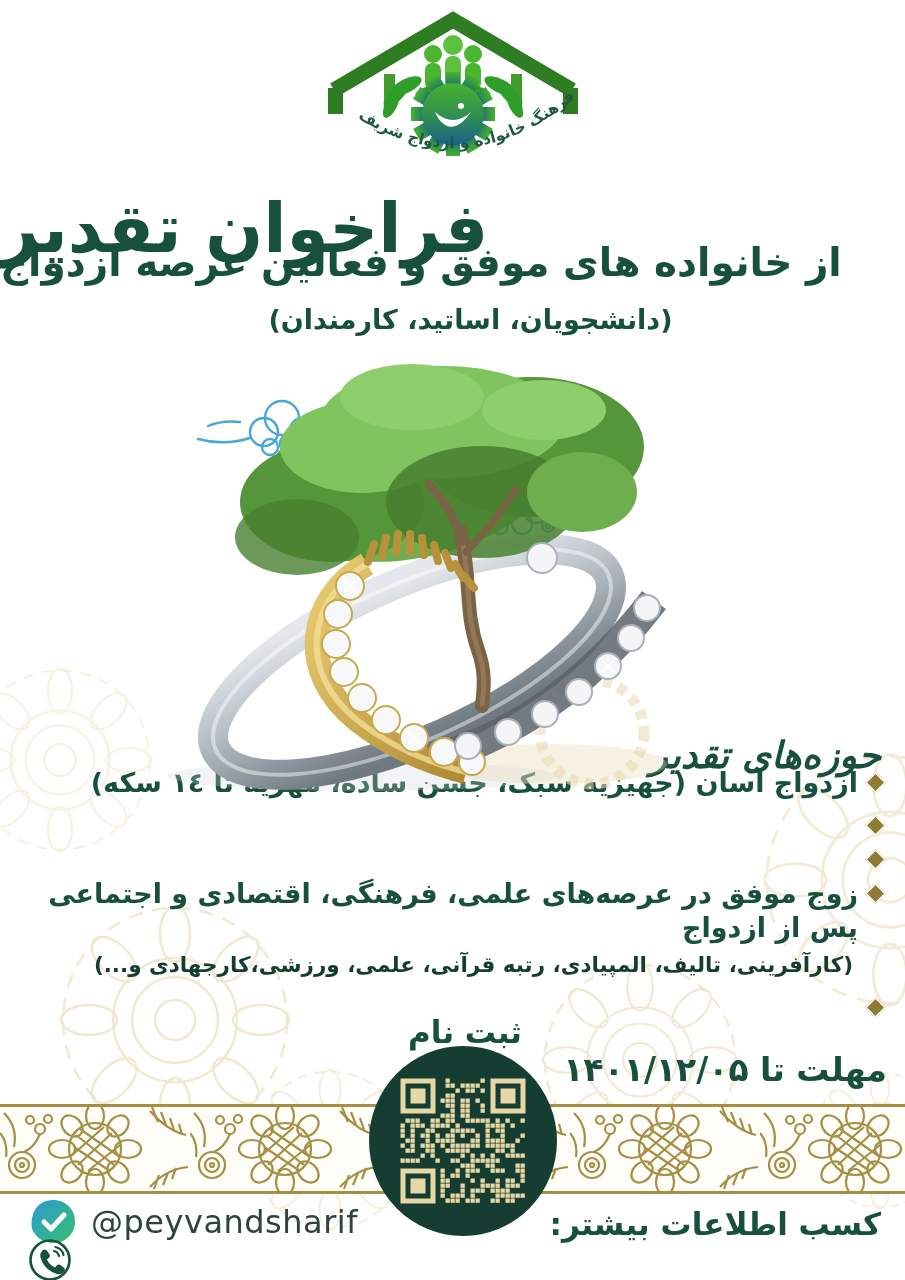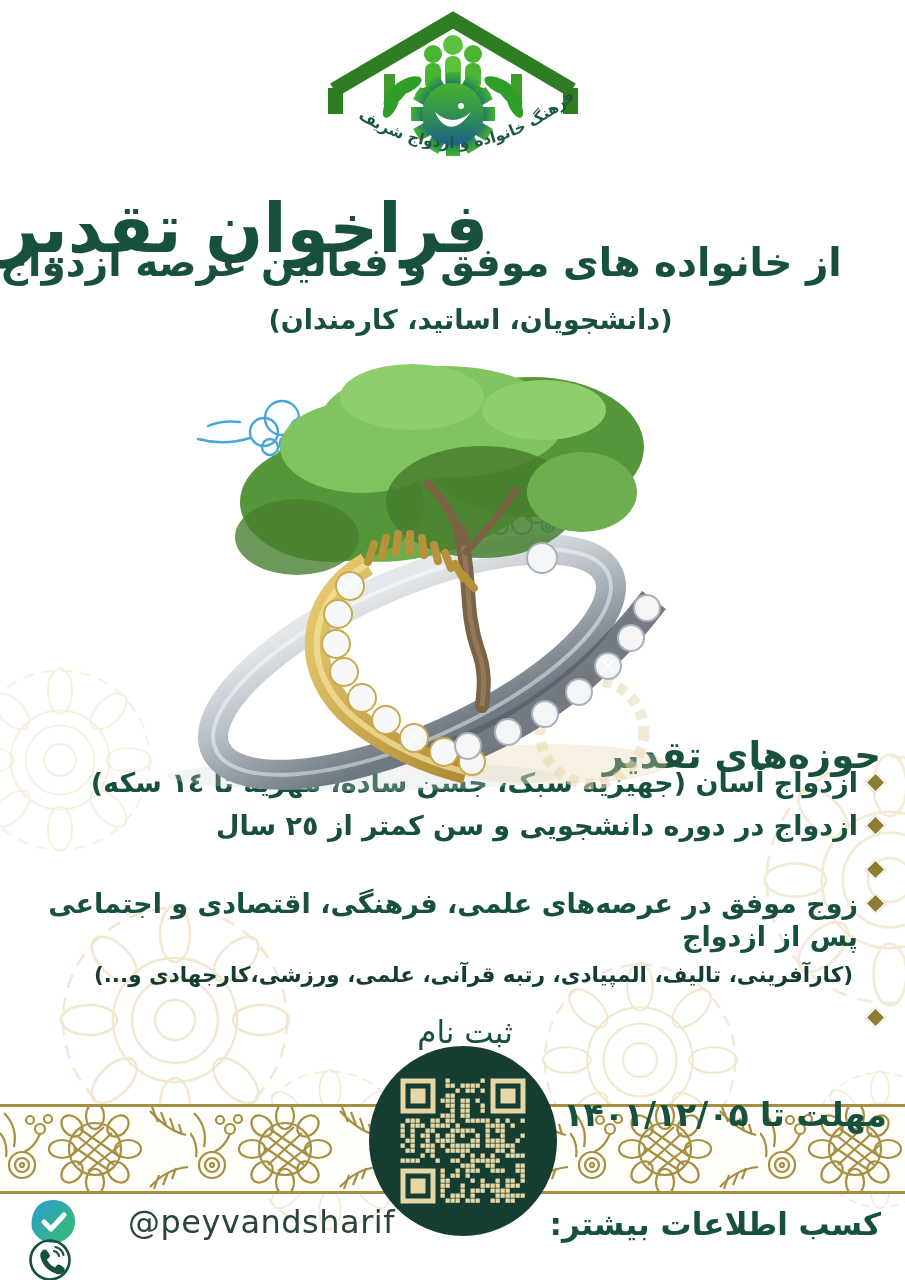--- a/index.html
+++ b/index.html
@@ -31,62 +31,62 @@
   }
   .audience{
     position:absolute;top:304px;left:0;width:100%;text-align:center;direction:rtl;
     color:var(--green);font-size:27px;font-weight:bold;margin-left:18px;
   }
 
   .art{position:absolute;top:352px;left:112px;width:575px;height:440px;z-index:1;}
 
   .areas-title{
     position:absolute;top:703px;right:24px;direction:rtl;
-    color:var(--green);font-size:37px;font-weight:bold;
+    color:var(--green);font-size:37px;font-weight:bold;font-style:italic;
   }
   .bullets{
     position:absolute;top:766px;right:0;width:885px;margin:0;padding:0 22px 0 0;
     list-style:none;direction:rtl;text-align:right;color:var(--green);
   }
   .bullets li{
     font-size:27px;font-weight:bold;line-height:1.24;margin-bottom:10px;
     display:flex;align-items:flex-start;gap:10px;
   }
   .bullets li .dm{
     flex:0 0 auto;width:15px;height:15px;background:var(--gold);
     transform:rotate(45deg);margin-top:9px;box-shadow:0 0 0 1.5px #fff inset;
   }
   .bullets li.note{
     font-size:21.5px;padding-right:30px;margin-top:-2px;margin-bottom:12px;color:#143D30;
   }
   .bullets li.last{margin-top:8px;}
 
   .register-label{
     position:absolute;top:1014px;left:398px;width:134px;text-align:center;direction:rtl;
-    color:var(--green);font-size:31px;font-weight:normal;z-index:3;
+    color:var(--green);font-size:31px;font-weight:bold;z-index:3;
   }
   .qr-circle{
     position:absolute;top:1046px;left:369px;width:188px;height:190px;border-radius:50%;
     background:var(--qr-bg);z-index:3;display:flex;align-items:center;justify-content:center;
   }
   .deadline{
     position:absolute;top:1050px;right:18px;direction:rtl;
-    color:var(--green);font-size:33px;font-weight:bold;z-index:2;margin-top:45px;
+    color:var(--green);font-size:33px;font-weight:bold;z-index:2;
   }
 
   .band{
     position:absolute;top:1104px;left:0;right:0;height:84px;z-index:1;background:#fffdf8;
     border-top:3px solid var(--band-gold);border-bottom:3px solid var(--band-gold);
   }
   .band svg{display:block;width:100%;height:100%;}
 
   .contact-handle{
     position:absolute;top:1198px;left:30px;display:flex;align-items:center;gap:14px;z-index:2;
   }
-  .contact-handle .txt{font-size:32px;color:var(--handle);font-weight:500;letter-spacing:.5px;margin-left:37px;}
+  .contact-handle .txt{font-size:32px;color:var(--handle);font-weight:500;letter-spacing:.5px;}
   .contact-phone{
     position:absolute;top:1238px;left:28px;display:flex;align-items:center;gap:16px;z-index:2;
   }
   .contact-phone .txt{font-size:37px;color:var(--green);font-weight:bold;letter-spacing:2px;}
   .more-info{
     position:absolute;top:1206px;right:24px;direction:rtl;
     color:var(--green);font-size:31px;font-weight:bold;z-index:2;margin-left:22px;
   }
 </style>
 </head>
@@ -295,21 +295,20 @@
     </svg>
 
     <h2 class="areas-title">حوزه‌های تقدیر</h2>
     <ul class="bullets">
       <li>
         <span class="dm"></span>
         <span>ازدواج آسان (جهیزیه سبک، جشن ساده، مهریه تا ١٤ سکه)</span>
       </li>
       <li>
         <span class="dm"></span>
-        <span>ازدواج در دوره دانشجویی و سن کمتر از ٢٥ سال</span>
       </li>
       <li>
         <span class="dm"></span>
       </li>
       <li>
         <span class="dm"></span>
         <span>زوج موفق در عرصه‌های علمی، فرهنگی، اقتصادی و اجتماعی پس از ازدواج</span>
       </li>
       <li class="note">(کارآفرینی، تالیف، المپیادی، رتبه قرآنی، علمی، ورزشی،کارجهادی و...)</li>
       <li class="last">

